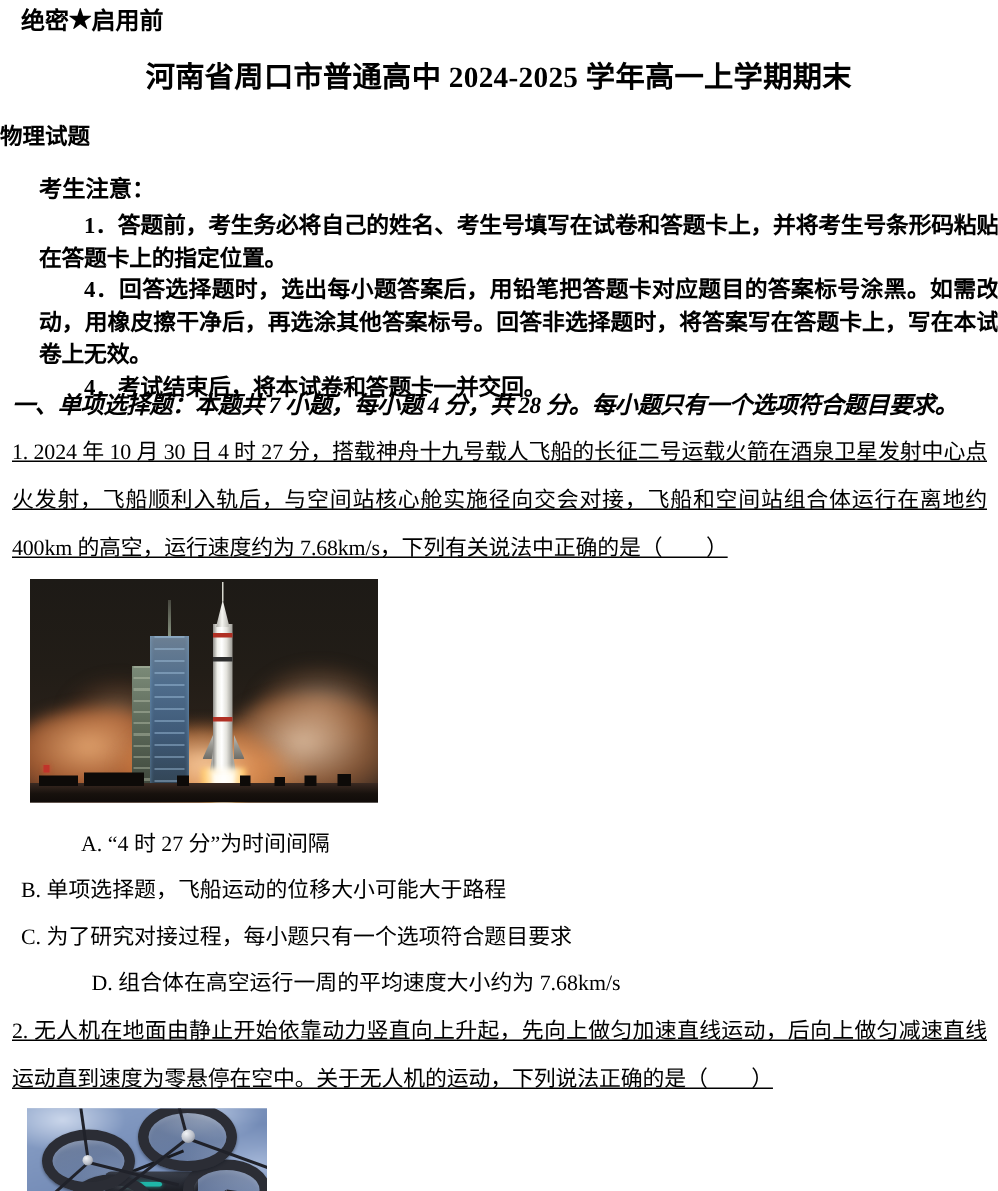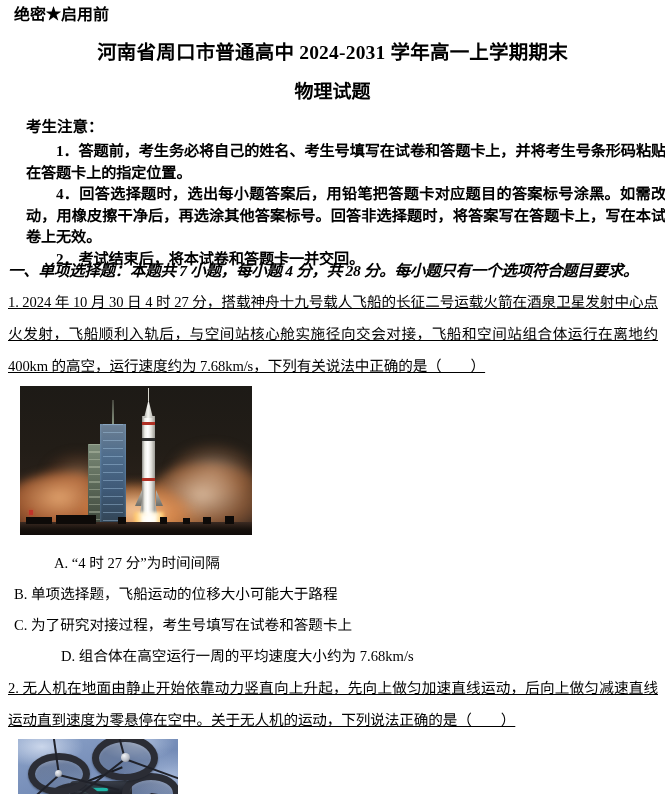--- a/index.html
+++ b/index.html
@@ -40,22 +40,22 @@
     font-size:19.5px;
     font-weight:bold;
     line-height:30px;
     letter-spacing:0.2px;
     white-space:nowrap;
   }
   .doc-subtitle{
     position:absolute;
     left:0; top:78px;
     width:665px;
-    text-align:center;
-    font-size:19px;
+    text-align:left;
+    font-size:15px;
     font-weight:bold;
     line-height:28px;
   }
 
   
   .notice{
     position:absolute;
     left:14px; top:113px;
     width:640px;
     margin-left:12px;
@@ -308,28 +308,28 @@
 </style>
 </head>
 <body>
 
 <div class="page">
 
   <div class="classification">
     <span>绝密</span><span class="star">★</span><span>启用前</span>
   </div>
 
-  <div class="doc-title">河南省周口市普通高中 2024-2031 学年高一上学期期末</div>
+  <div class="doc-title">河南省周口市普通高中 2024-2025 学年高一上学期期末</div>
   <div class="doc-subtitle">物理试题</div>
 
   <div class="notice">
     <p class="notice-title">考生注意：</p>
     <p class="notice-item">1．答题前，考生务必将自己的姓名、考生号填写在试卷和答题卡上，并将考生号条形码粘贴在答题卡上的指定位置。</p>
     <p class="notice-item">4．回答选择题时，选出每小题答案后，用铅笔把答题卡对应题目的答案标号涂黑。如需改动，用橡皮擦干净后，再选涂其他答案标号。回答非选择题时，将答案写在答题卡上，写在本试卷上无效。</p>
-    <p class="notice-item">2．考试结束后，将本试卷和答题卡一并交回。</p>
+    <p class="notice-item">4．考试结束后，将本试卷和答题卡一并交回。</p>
   </div>
 
   <div class="section-heading">一、单项选择题：本题共 7 小题，每小题 4 分，共 28 分。每小题只有一个选项符合题目要求。</div>
 
   <div class="question" id="question-1">1. 2024 年 10 月 30 日 4 时 27 分，搭载神舟十九号载人飞船的长征二号运载火箭在酒泉卫星发射中心点火发射，飞船顺利入轨后，与空间站核心舱实施径向交会对接，飞船和空间站组合体运行在离地约 400km 的高空，运行速度约为 7.68km/s，下列有关说法中正确的是（　　）</div>
 
   <div class="fig-rocket">
     <div class="rk-sky"></div>
 
     <div class="rk-glow"></div>
@@ -363,21 +363,21 @@
     <div class="rk-pad-block pb3"></div>
     <div class="rk-pad-block pb4"></div>
     <div class="rk-pad-block pb5"></div>
     <div class="rk-pad-block pb6"></div>
     <div class="rk-pad-block pb7"></div>
     <div class="rk-redlight"></div>
   </div>
 
   <div class="opt" id="q1-option-a">A. “4 时 27 分”为时间间隔</div>
   <div class="opt" id="q1-option-b">B. 单项选择题，飞船运动的位移大小可能大于路程</div>
-  <div class="opt" id="q1-option-c">C. 为了研究对接过程，考生号填写在试卷和答题卡上</div>
+  <div class="opt" id="q1-option-c">C. 为了研究对接过程，每小题只有一个选项符合题目要求</div>
   <div class="opt" id="q1-option-d">D. 组合体在高空运行一周的平均速度大小约为 7.68km/s</div>
 
   <div class="question" id="question-2">2. 无人机在地面由静止开始依靠动力竖直向上升起，先向上做匀加速直线运动，后向上做匀减速直线运动直到速度为零悬停在空中。关于无人机的运动，下列说法正确的是（　　）</div>
 
   <div class="fig-drone">
     <div class="dr-sky"></div>
 
     <div class="dr-arm" id="dr-arm-1"></div>
     <div class="dr-arm" id="dr-arm-2"></div>
     <div class="dr-body"></div>

